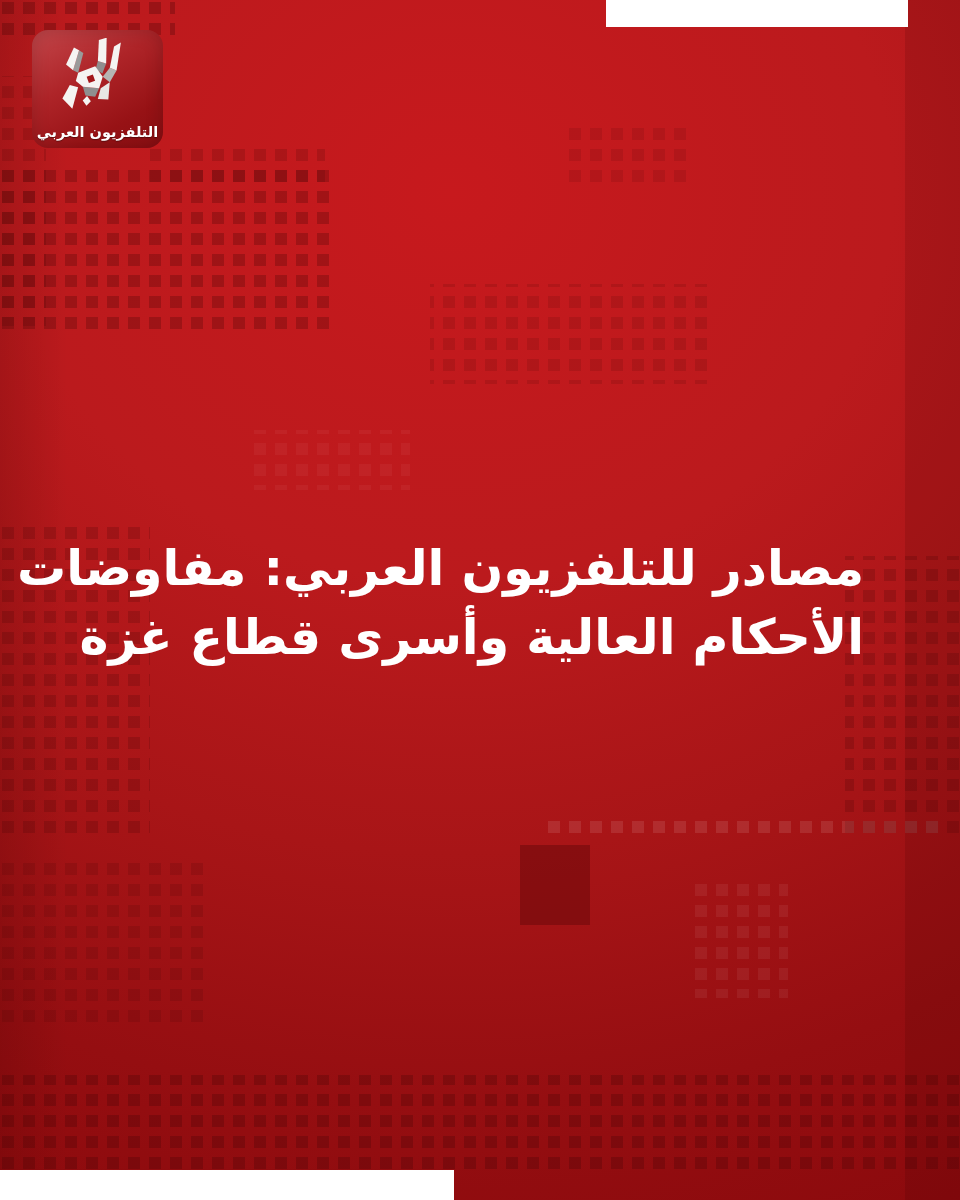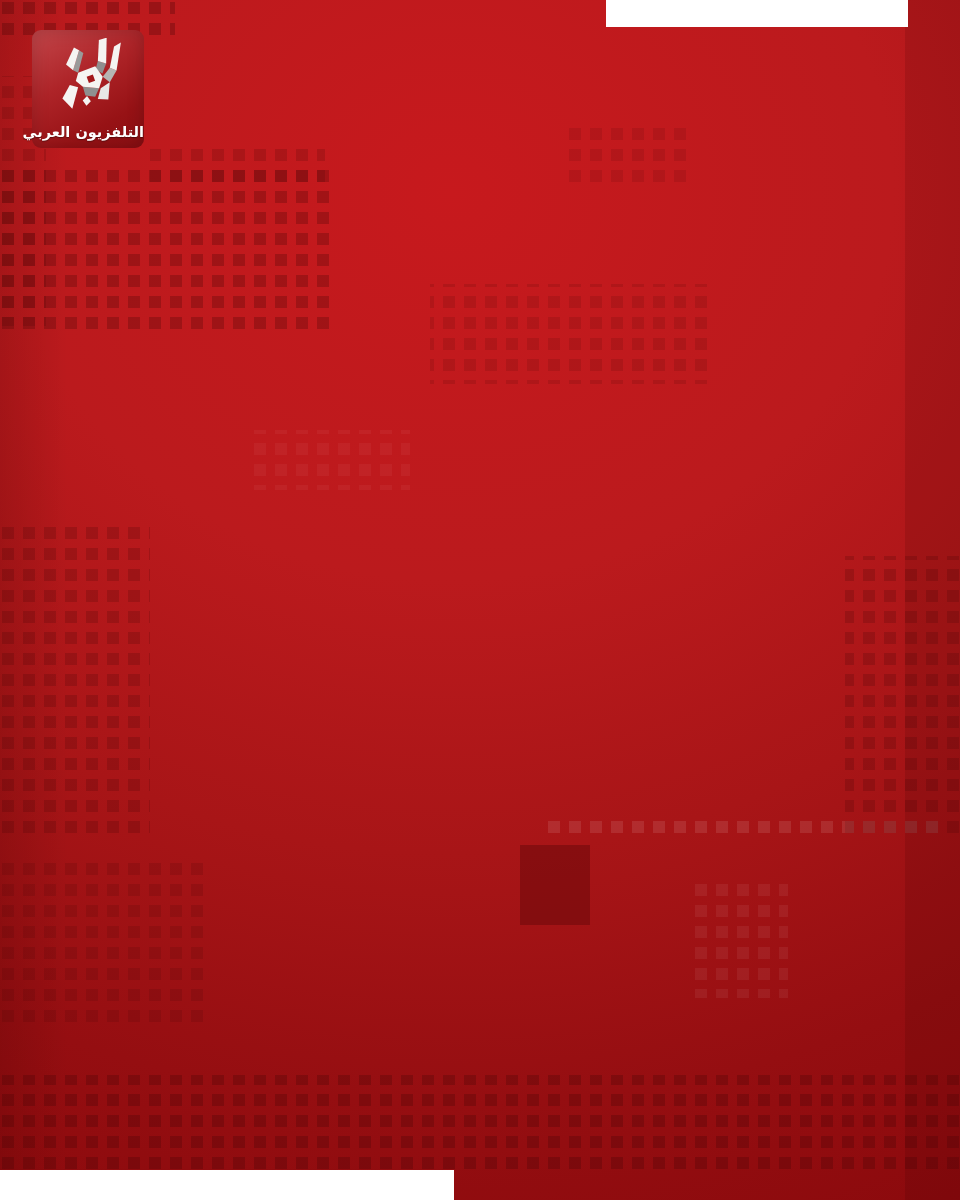--- a/index.html
+++ b/index.html
@@ -12,22 +12,22 @@
       linear-gradient(to right, rgba(60,0,0,.16), rgba(60,0,0,0) 7%),
       radial-gradient(135% 95% at 47% 16%, #c7191d 0%, #bb1a1d 34%, #a81517 58%, #950e11 80%, #8a090c 100%);
   }
   .mosaic-layer { position: absolute; inset: 0; }
   .bar { position: absolute; background: #ffffff; }
   .bar-top-right   { left: 606px; top: 0;      width: 302px; height: 27px; }
   .bar-bottom-left { left: 0;     top: 1170px; width: 454px; height: 30px; }
 
   .logo {
     position: absolute; left: 32px; top: 30px;
-    width: 112px; height: 118px;
-    border-radius: 9px;
+    width: 131px; height: 118px;
+    border-radius: 16px;
     background: linear-gradient(150deg, #c4474b 0%, #ae2428 40%, #971215 75%, #8a0e12 100%);
     box-shadow: inset 0 0 18px rgba(0,0,0,.18);
   }
   .logo-mark { position: absolute; left: 15px; top: 8px; width: 86px; height: 80px; }
   .logo-wordmark {
     position: absolute; left: 0; right: 0; bottom: 9px;
     text-align: center; direction: rtl;
     color: #ffffff; font-weight: 700; font-size: 14.5px; line-height: 1;
     text-shadow: 0 1px 1px rgba(0,0,0,.35);
     white-space: nowrap;
@@ -103,15 +103,17 @@
         <polygon points="24,56 34,60 24,86 13,72" fill="#f5f4f2"></polygon>
         <polygon points="38,77 44,72 48,79 42,84" fill="#f5f4f2"></polygon>
         <polygon points="62,64 74,58 70,79 57,77" fill="#e8e7e5"></polygon>
       </g>
     </svg>
     <div class="logo-wordmark">التلفزيون العربي</div>
   </div>
 
 
   <div class="body-text" dir="rtl">
+    <div class="body-line">مصادر للتلفزيون العربي: مفاوضات</div>
+    <div class="body-line last">الأحكام العالية وأسرى قطاع غزة</div>
   </div>
 
 </div>
 
 </body></html>

